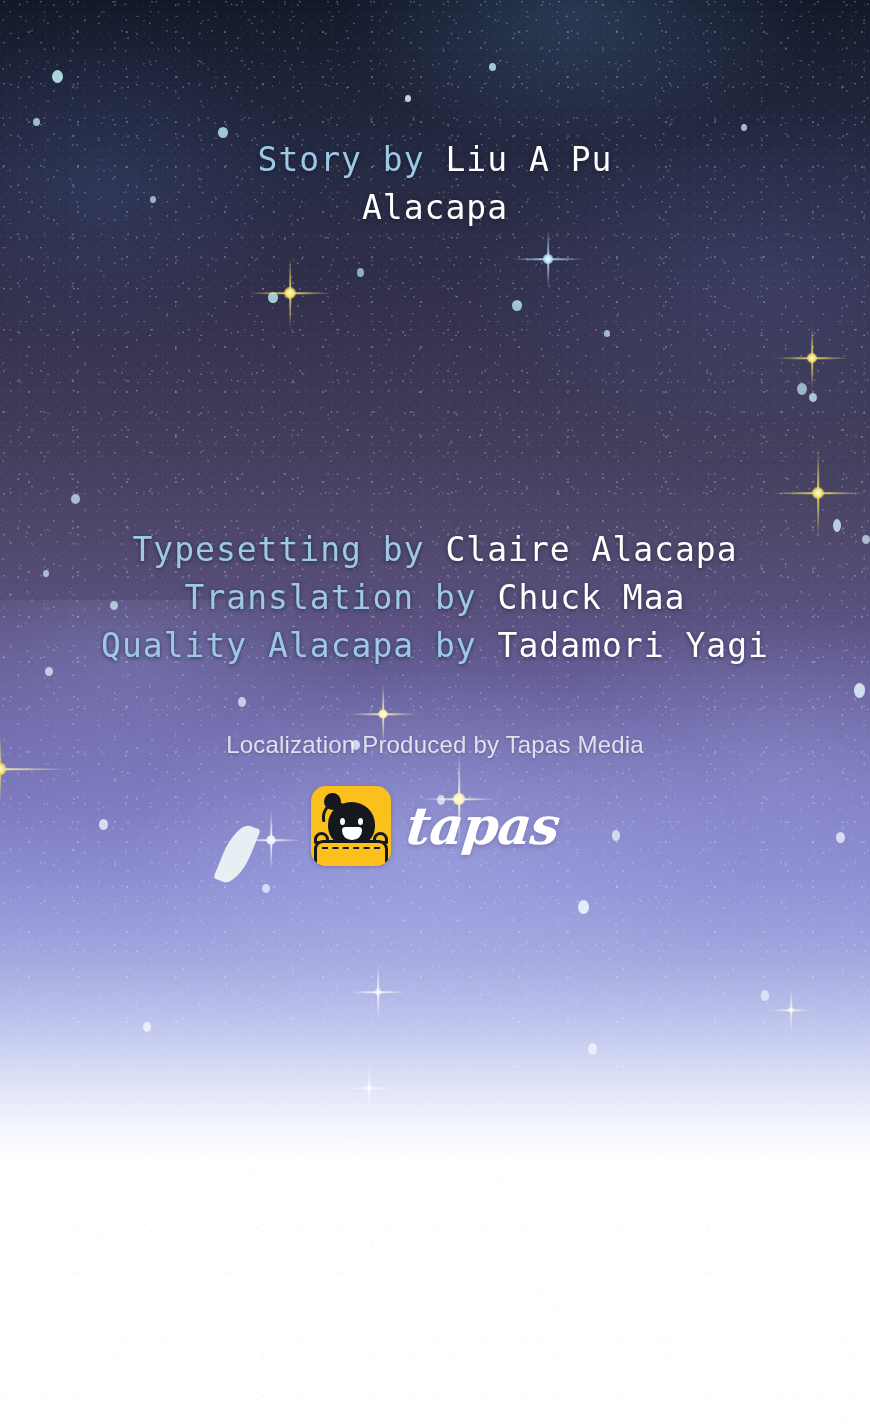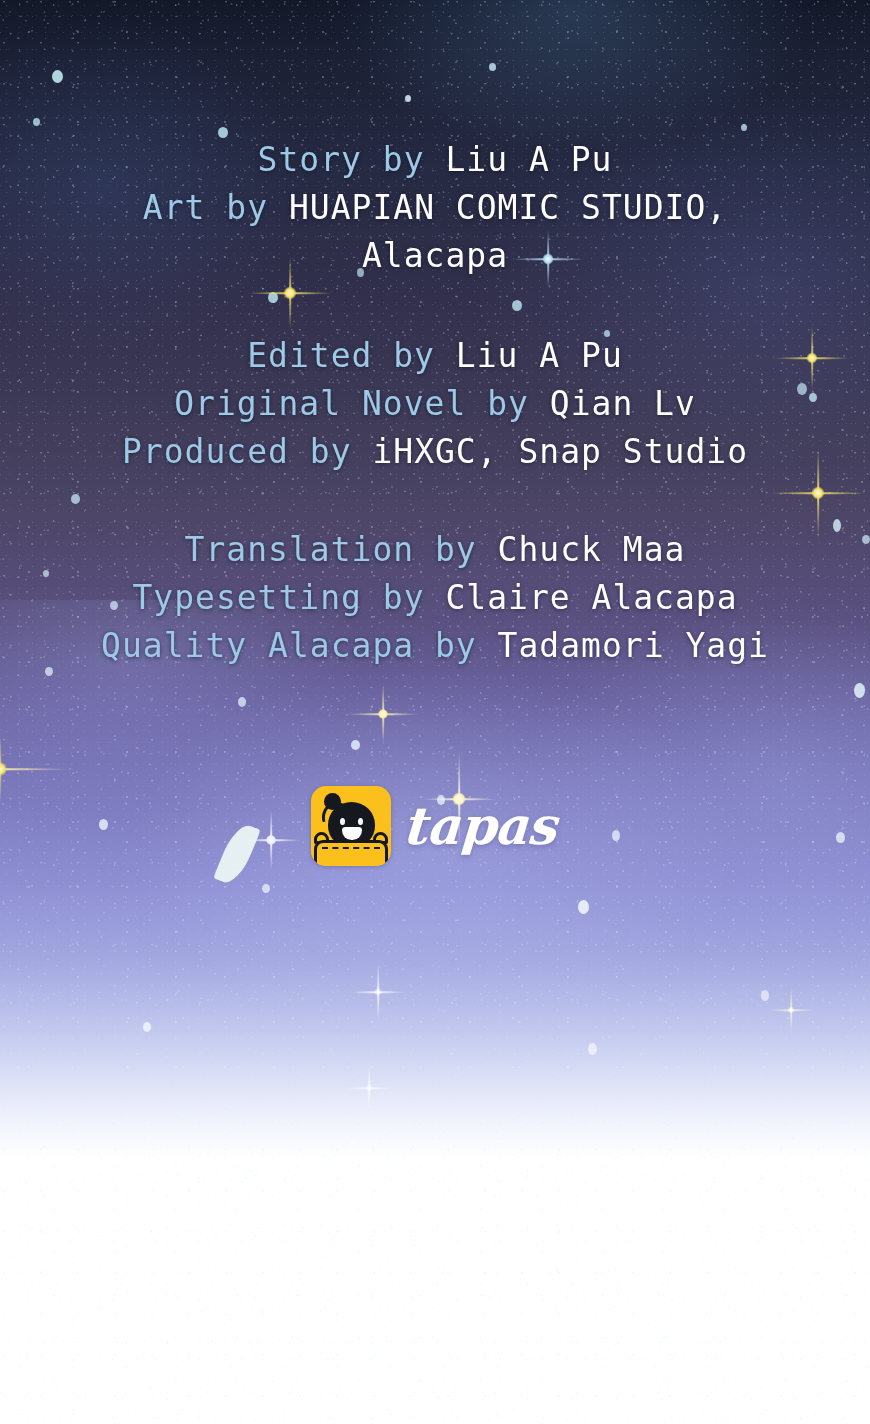--- a/index.html
+++ b/index.html
@@ -343,58 +343,41 @@
 
   <div class="leaf" style="left:224px; top:823px; width:26px; height:62px; transform:rotate(22deg);"></div>
 
 
   <div class="credits" id="block-a">
     <div>
       <span class="k">Story by</span>
       <span class="v">Liu A Pu</span>
     </div>
     <div>
-      <span class="k">Art by</span>
-      <span class="v">HUAPIAN COMIC STUDIO,</span>
-    </div>
-    <div>
       <span class="v">Alacapa</span>
     </div>
   </div>
 
-  <div class="credits" id="block-b">
-    <div>
-      <span class="k">Edited by</span>
-      <span class="v">Liu A Pu</span>
-    </div>
-    <div>
-      <span class="k">Original Novel by</span>
-      <span class="v">Qian Lv</span>
-    </div>
-    <div>
-      <span class="k">Produced by</span>
-      <span class="v">iHXGC, Snap Studio</span>
-    </div>
-  </div>
 
   <div class="credits" id="block-c">
+    <div>
+      <span class="k">Typesetting by</span>
+      <span class="v">Claire Alacapa</span>
+    </div>
     <div>
       <span class="k">Translation by</span>
       <span class="v">Chuck Maa</span>
     </div>
     <div>
-      <span class="k">Typesetting by</span>
-      <span class="v">Claire Alacapa</span>
-    </div>
-    <div>
       <span class="k">Quality Alacapa by</span>
       <span class="v">Tadamori Yagi</span>
     </div>
   </div>
 
+  <div class="localization">Localization Produced by Tapas Media</div>
 
   <div class="logo-row">
     <div class="logo-mark">
       <div class="bear-ear"></div>
       <div class="bear-ear-band"></div>
       <div class="bear-head">
         <div class="bear-eye l"></div>
         <div class="bear-eye r"></div>
         <div class="bear-mouth"></div>
       </div>

